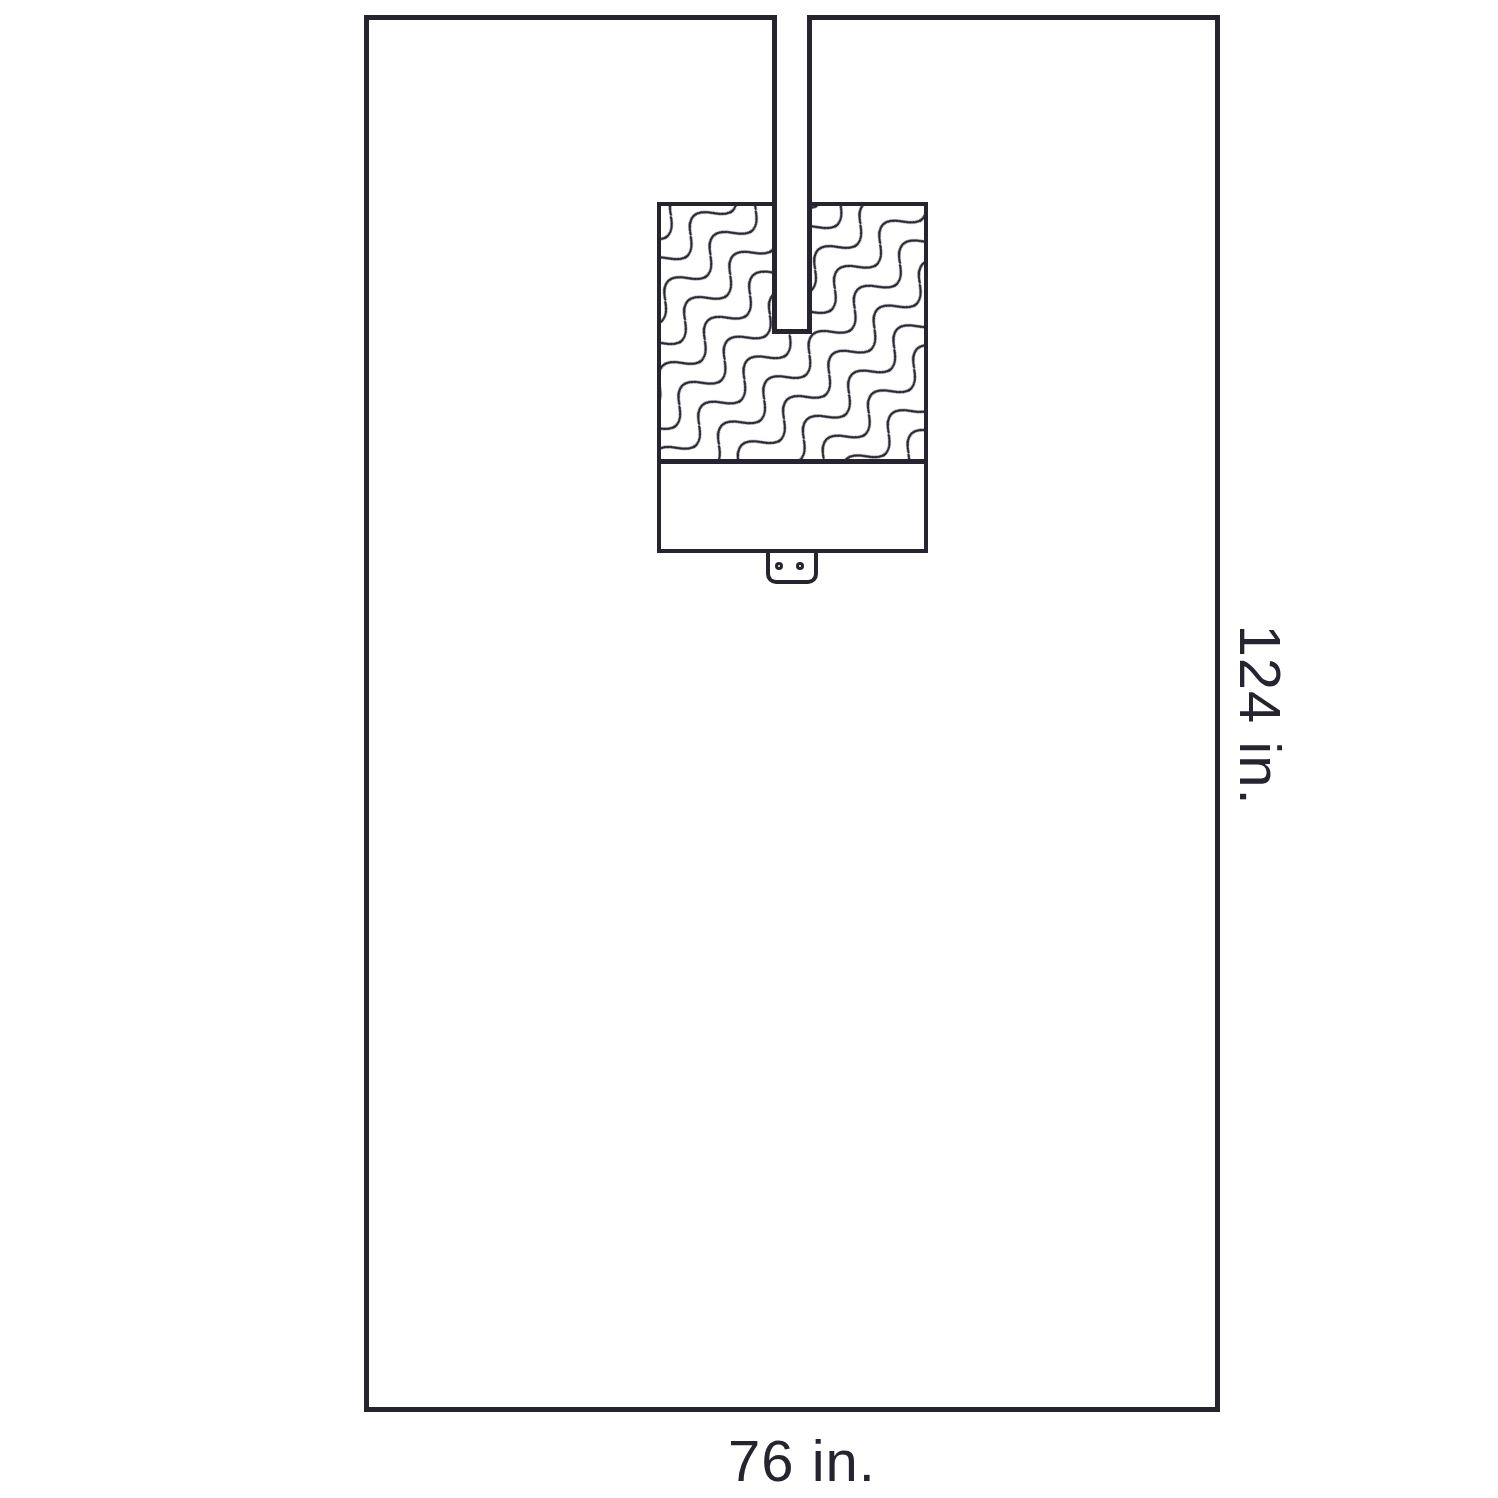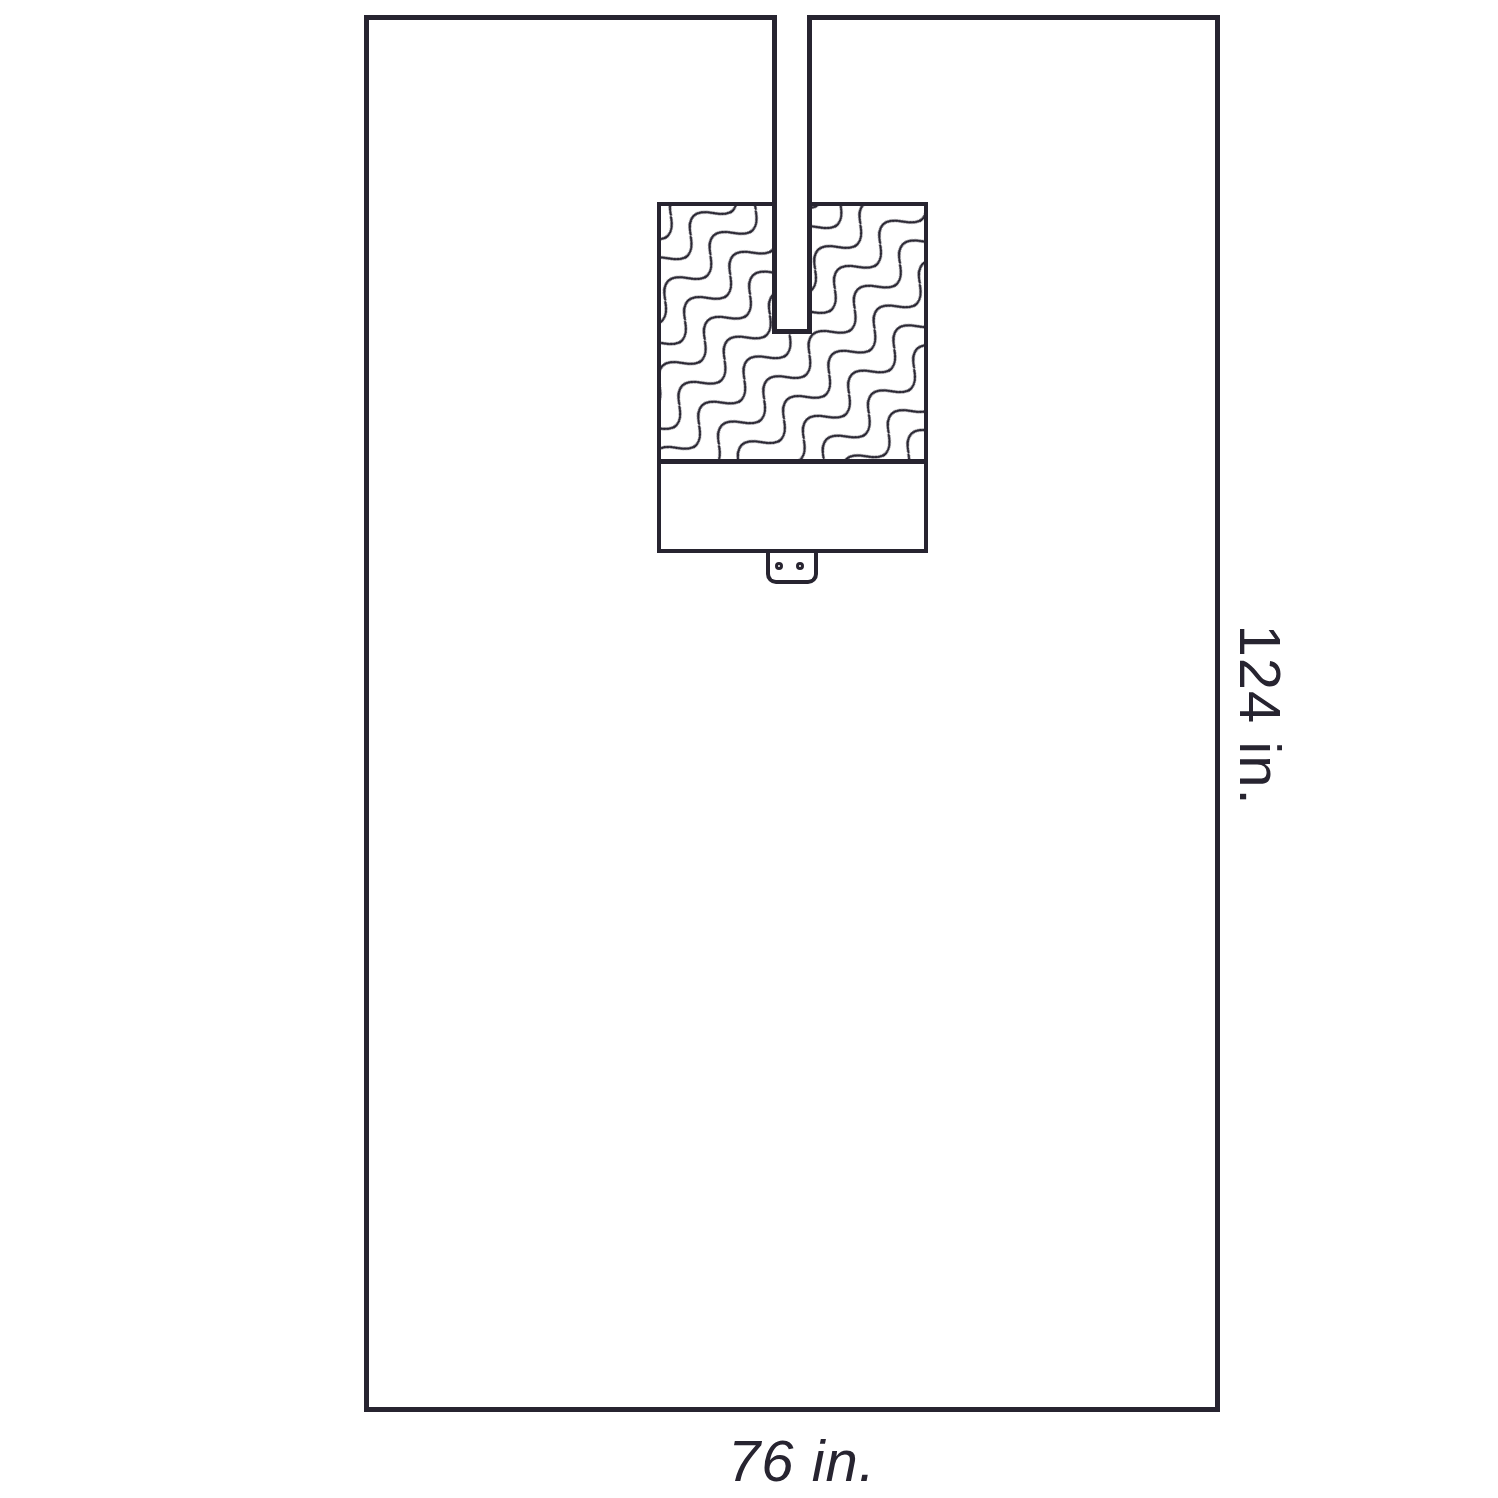--- a/index.html
+++ b/index.html
@@ -79,21 +79,20 @@
     white-space:nowrap;
     letter-spacing:1px;
   }
   .dim-height {
     left:1260px; top:715px;
     transform:translate(-50%,-50%) rotate(90deg);
   }
   .dim-width {
     left:802px; top:1461px;
     transform:translate(-50%,-50%);
-    font-style:italic;
   }
 </style>
 </head>
 <body>
 
 <div class="canvas">
 
   <div class="outline"></div>
 
   <div class="pad-pattern">

